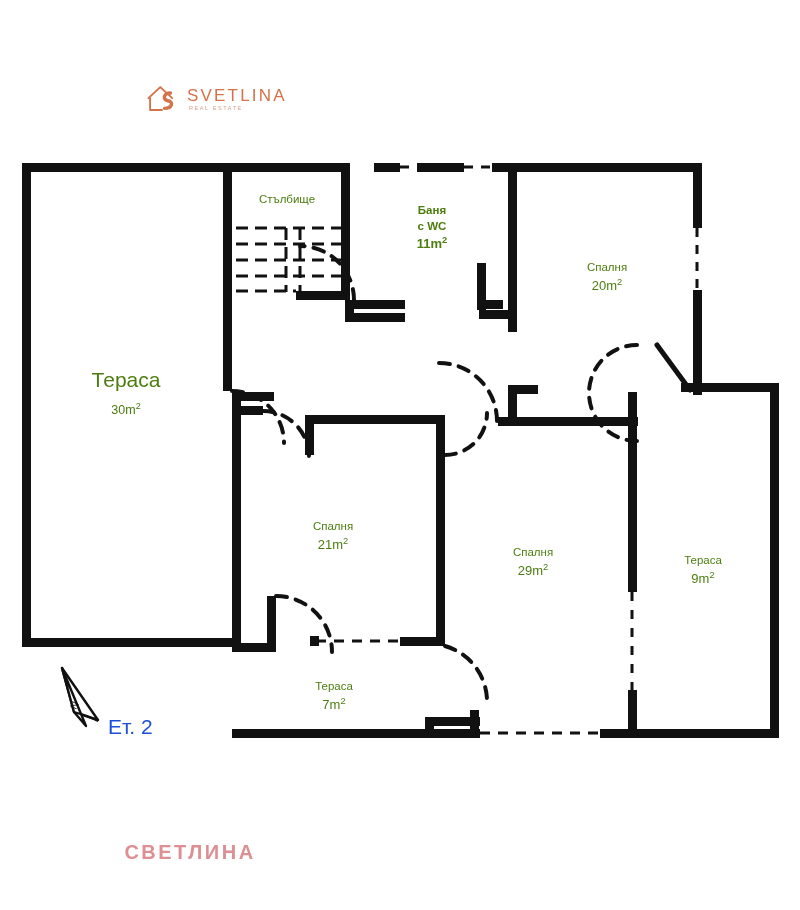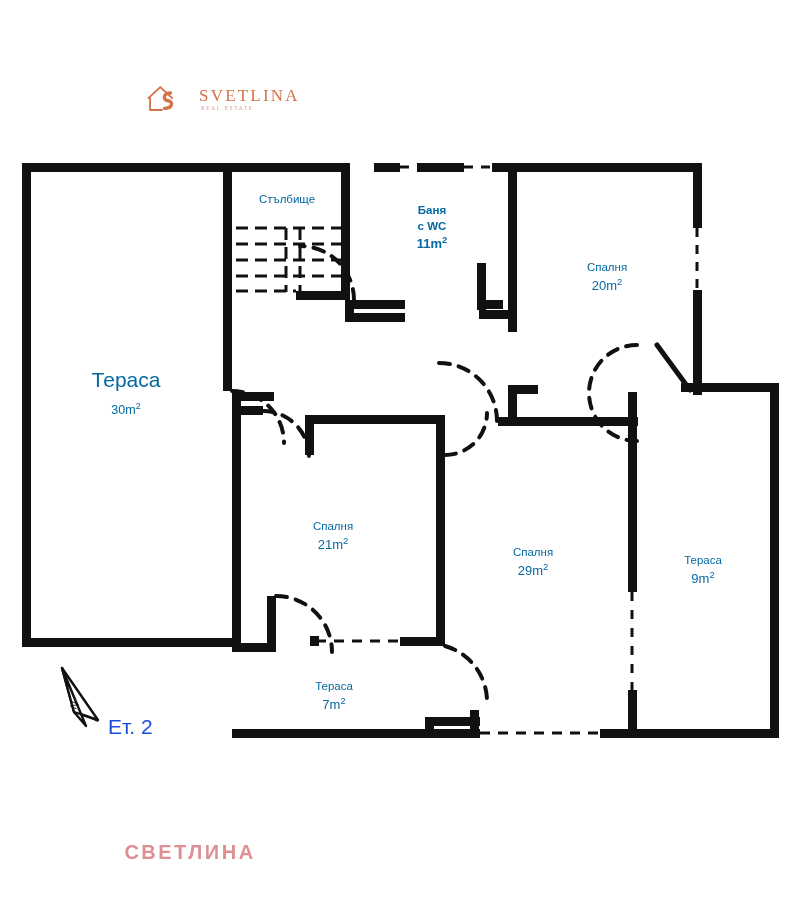--- a/index.html
+++ b/index.html
@@ -22,22 +22,21 @@
     background: #ffffff;
   }
 
   
   #logo {
     position: absolute;
     left: 145px;
     top: 82px;
     display: flex;
     align-items: center;
-    gap: 20px;
-    font-family: Liberation Serif, serif;
+    gap: 8px;
   }
   #logo .mark { width: 34px; height: 34px; display:block; }
   #logo .wordmark { display: flex; flex-direction: column; line-height: 1; }
   #logo .brand {
     font-size: 17px;
     letter-spacing: 2.2px;
     color: #d4724a;
     font-weight: 400;
   }
   #logo .sub {
@@ -54,21 +53,21 @@
     left: 0;
     top: 0;
     width: 800px;
     height: 910px;
   }
 
   
   .room-label {
     position: absolute;
     text-align: center;
-    color: #0369a1;
+    color: #4d7c0f;
     line-height: 1.35;
     white-space: nowrap;
   }
   .room-label .name { display: block; }
   .room-label .area { display: block; }
   .room-label.small .name { font-size: 11.5px; }
   .room-label.small .area { font-size: 13px; }
   .room-label.big .name { font-size: 21px; }
   .room-label.big .area { font-size: 12.5px; margin-top: 6px; }
   .room-label .area sup { font-size: 0.72em; vertical-align: super; }

